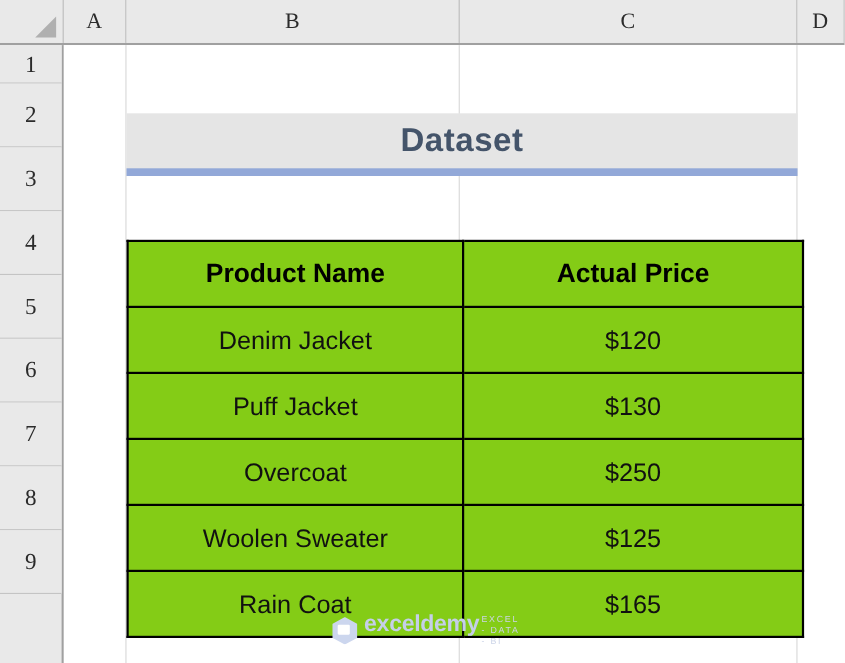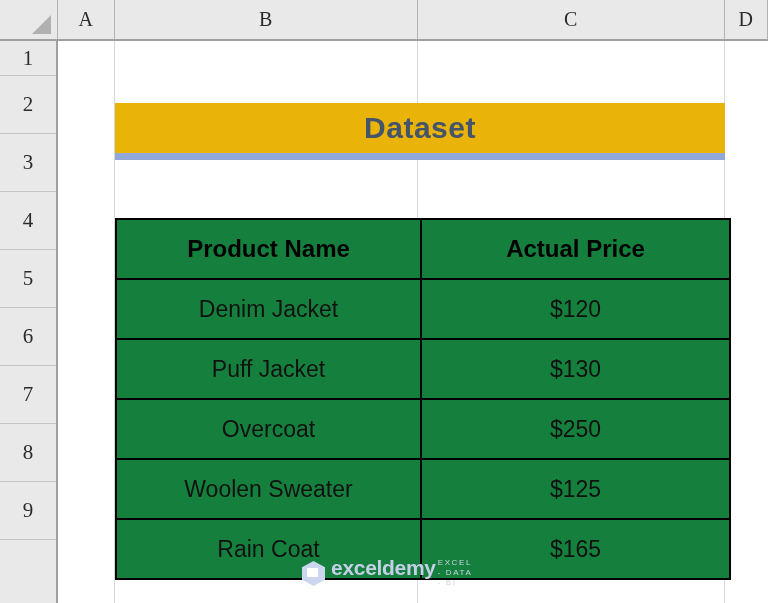--- a/index.html
+++ b/index.html
@@ -99,21 +99,21 @@
     background: #d8d8d8;
   }
 
   
   .title-banner {
     position: absolute;
     left: 115px;
     top: 103px;
     width: 610px;
     height: 57px;
-    background: #eab308;
+    background: #e5e5e5;
     border-bottom: 7px solid #92a8d8;
     box-sizing: border-box;
     display: flex;
     align-items: center;
     justify-content: center;
   }
   .title-text {
     font-size: 30px;
     font-weight: bold;
     color: #44546a;
@@ -130,21 +130,21 @@
     border-collapse: collapse;
     table-layout: fixed;
   }
   .data-table td, .data-table th {
     border: 2px solid #000000;
     height: 58px;
     padding: 0;
     text-align: center;
     vertical-align: middle;
     font-family: "Liberation Sans", sans-serif;
-    background: #15803d;
+    background: #84cc16;
   }
   .data-table th {
     font-size: 24px;
     font-weight: bold;
     color: #000000;
   }
   .data-table td {
     font-size: 23px;
     font-weight: normal;
     color: #111111;

